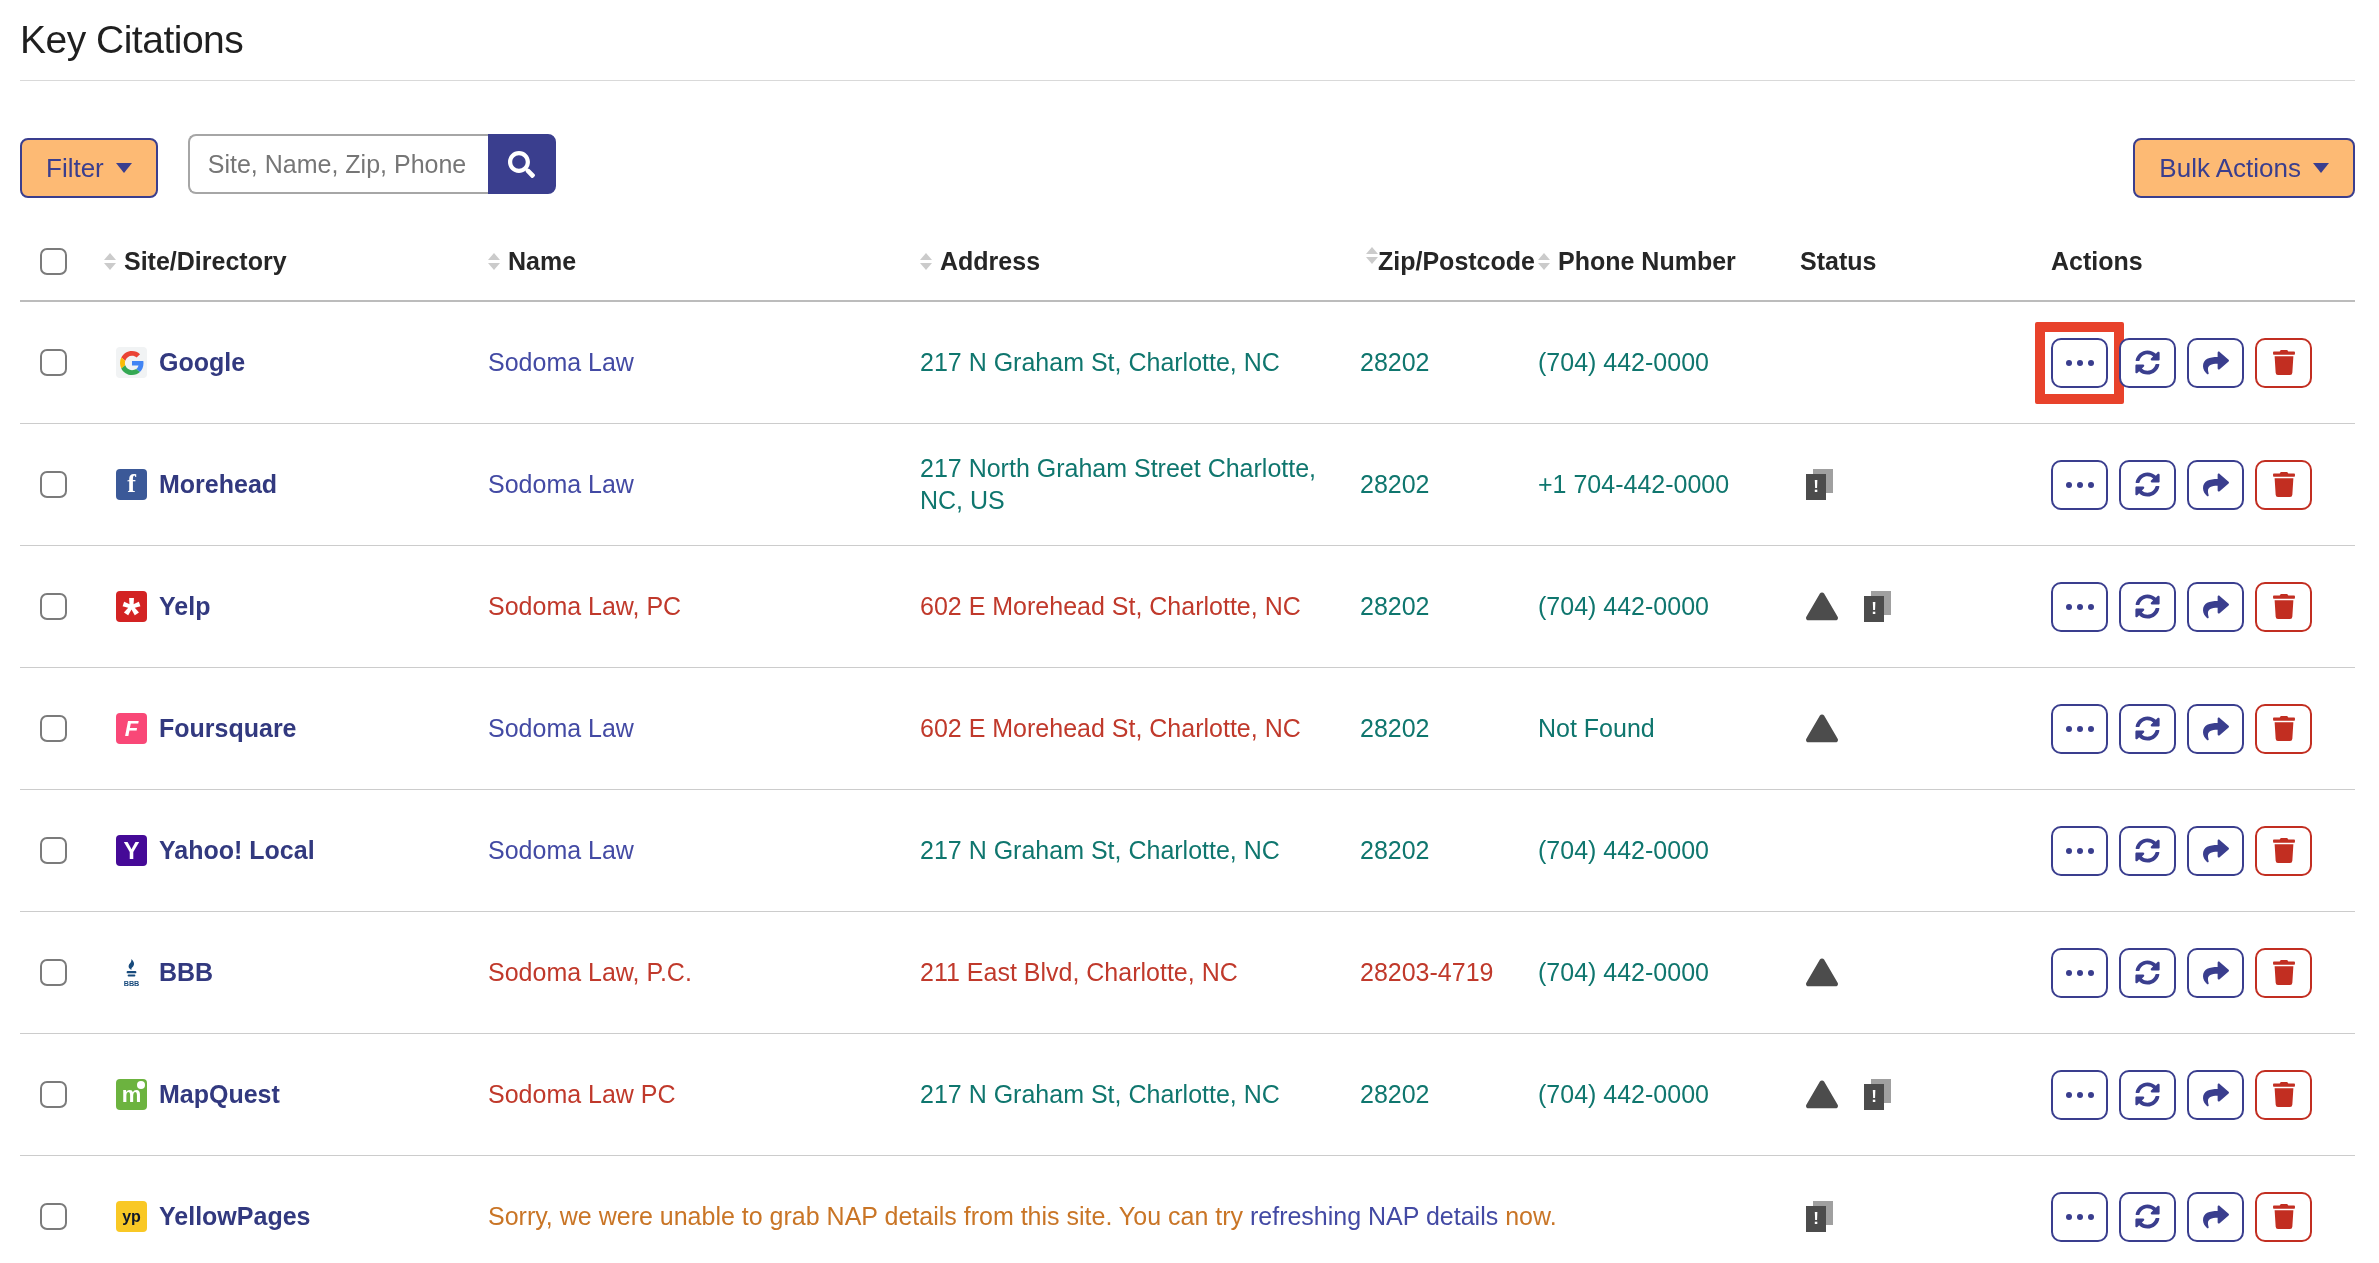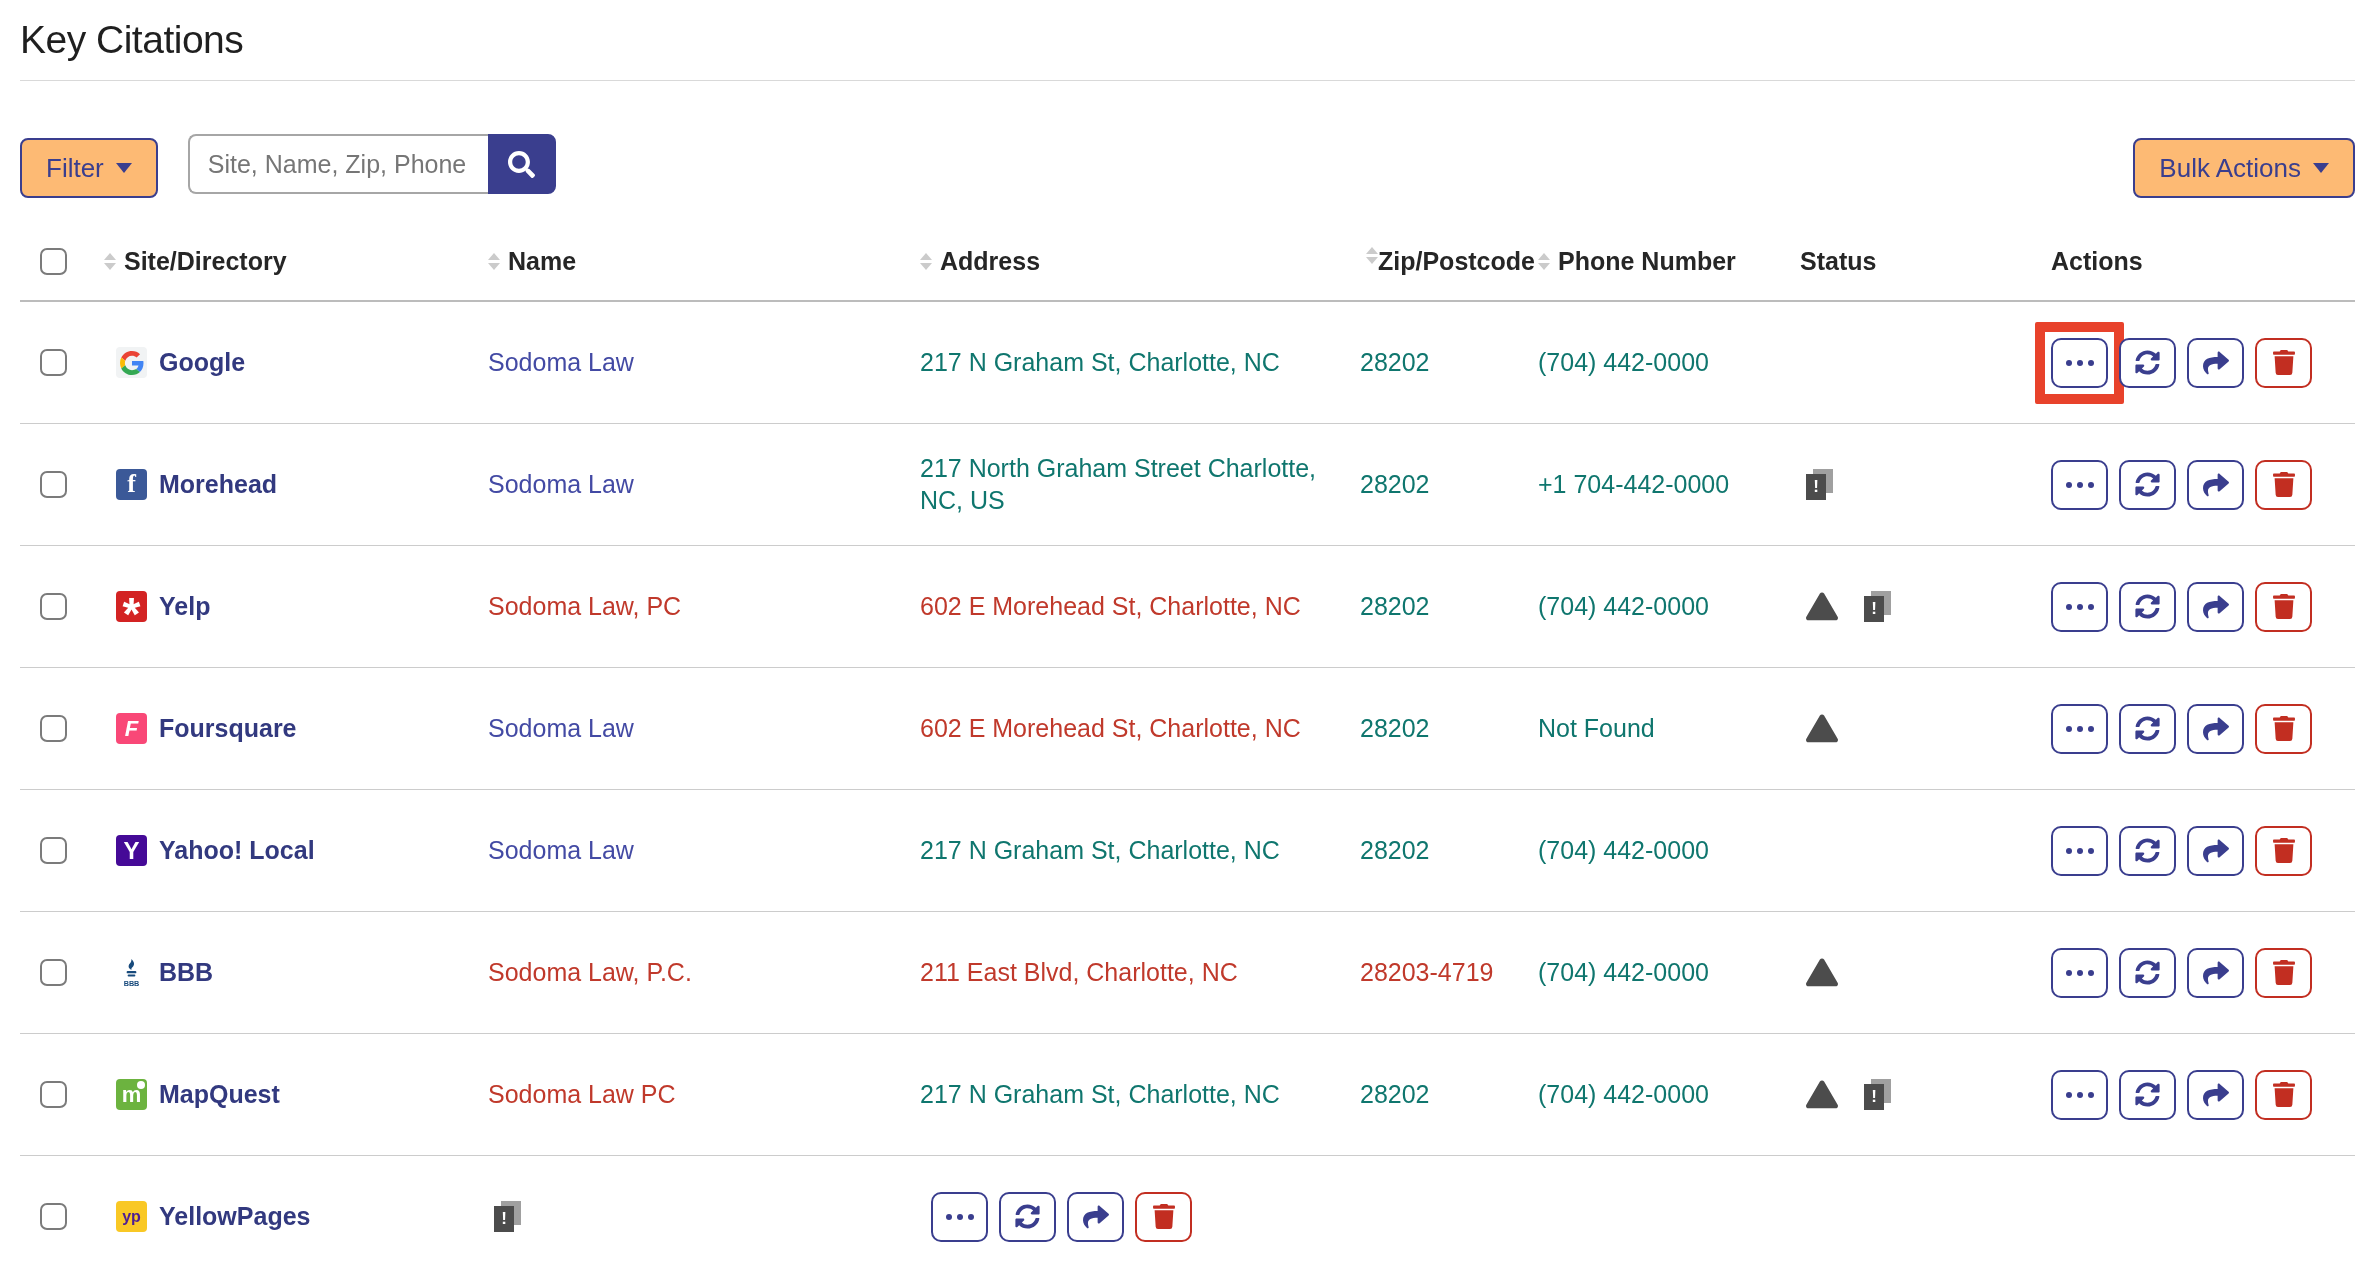--- a/index.html
+++ b/index.html
@@ -59,21 +59,21 @@
   .site-icon{width:31px;height:31px;border-radius:4px;display:flex;align-items:center;justify-content:center;
     flex:none;color:#fff;font-weight:700;position:relative;overflow:visible;}
   .icon-google{background:#f1f3f4;}
   .icon-facebook{background:#3b5998;font-size:26px;font-family:"Liberation Serif",serif;}
   .icon-yelp{background:#d32323;font-size:46px;line-height:10px;padding-top:14px;box-sizing:border-box;}
   .icon-foursquare{background:#f94877;font-size:22px;font-style:italic;}
   .icon-yahoo{background:#450a97;font-size:24px;}
   .icon-bbb{background:#fff;}
   .icon-mapquest{background:#6cb33f;font-size:22px;}
   .icon-mapquest::after{content:"";position:absolute;top:2px;right:2px;width:8px;height:8px;border-radius:50%;background:#fff;}
-  .icon-yellowpages{background:#f9c825;color:#4c1d95;font-size:16px;}
+  .icon-yellowpages{background:#f9c825;color:#0f172a;font-size:16px;}
 
   
   .status-icon{display:inline-flex;position:relative;flex:none;}
   .dup{width:27px;height:31px;}
   .dup-back{position:absolute;top:0;right:0;width:20px;height:24px;background:#a0a0a0;}
   .dup-front{position:absolute;left:0;bottom:0;width:20px;height:26px;background:#4c4c4c;color:#fff;
     font-weight:700;font-size:17px;display:flex;align-items:center;justify-content:center;}
 
   
   .abtn{width:57px;height:50px;box-sizing:border-box;background:#fff;border:2px solid #3a3e8e;border-radius:10px;
@@ -494,20 +494,21 @@
   </div>
         <div class="trow">
     <div class="cell c-check">
             <input type="checkbox" class="cb" style="">
           </div>
     <div class="cell c-site">
       <span class="site-icon icon-yellowpages">yp</span>
       <a class="site-label">YellowPages</a>
     </div>
 
+    <div class="cell c-message"><span class="t-orange">Sorry, we were unable to grab NAP details from this site. You can try </span><span class="t-link">refreshing NAP details</span><span class="t-orange"> now.</span></div>
           <div class="cell c-status">
   <span class="status-icon dup">
     <span class="dup-back"></span>
               <span class="dup-front">!</span>
   </span>
 </div>
     <div class="cell c-actions">
       <span class="more-wrap">
         <button class="abtn">
           <span class="dots">

